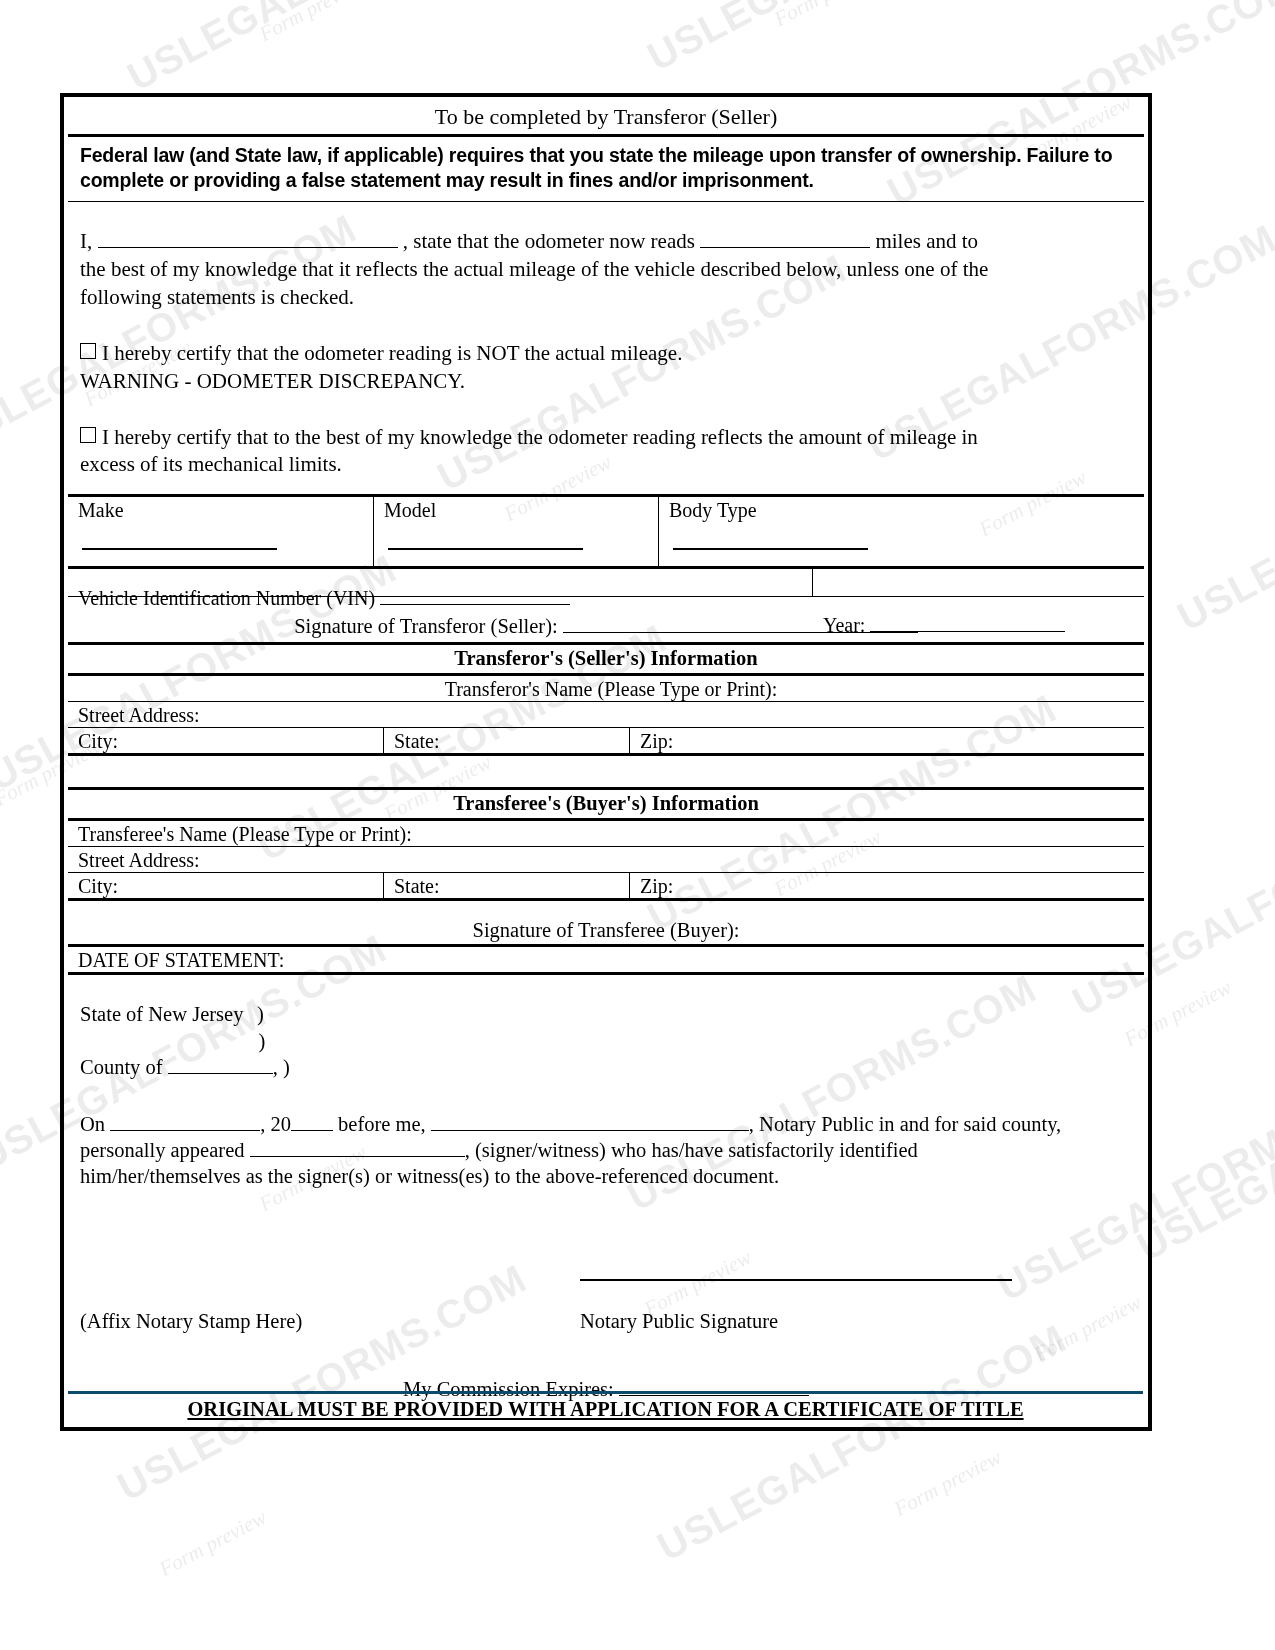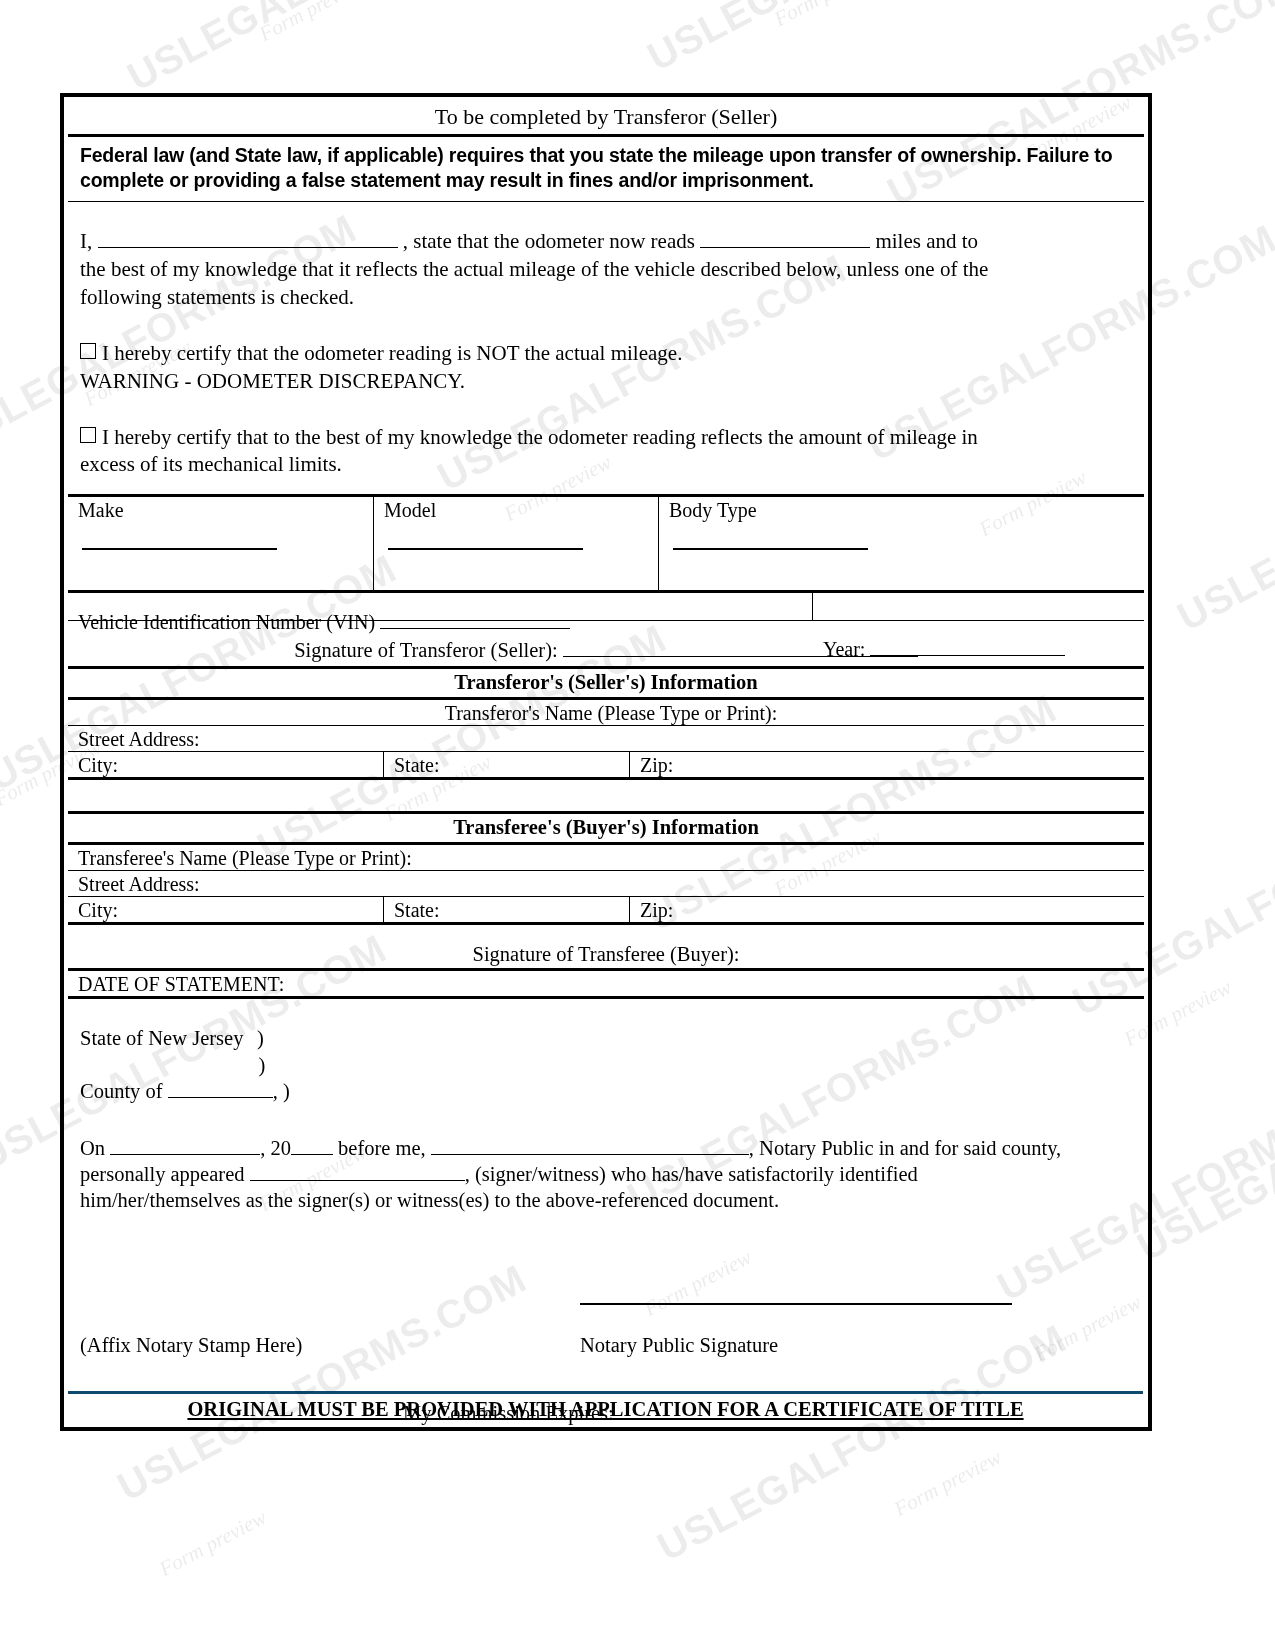--- a/index.html
+++ b/index.html
@@ -242,21 +242,21 @@
         <div>WARNING - ODOMETER DISCREPANCY.</div>
       </div>
 
       <div class="body-text" style="padding-top:28px;">
         <span class="chk"></span><span>I hereby certify that to the best of my knowledge the odometer reading reflects the amount of mileage in</span>
         <div>excess of its mechanical limits.</div>
       </div>
     </div>
 
     <div class="row hline-thick" style="height:3px;"></div>
-    <div class="row hline-thick" style="height:96px;">
+    <div class="row hline-thick" style="height:72px;">
       <div class="tri-col">
         <div style="width:305px;">
           <div class="cell-label">Make</div>
           <div style="padding:14px 0 0 14px;"><span class="short-rule"></span></div>
         </div>
         <div class="vline" style="width:285px;">
           <div class="cell-label">Model</div>
           <div style="padding:14px 0 0 14px;"><span class="short-rule"></span></div>
         </div>
         <div class="vline" style="flex:1;">

